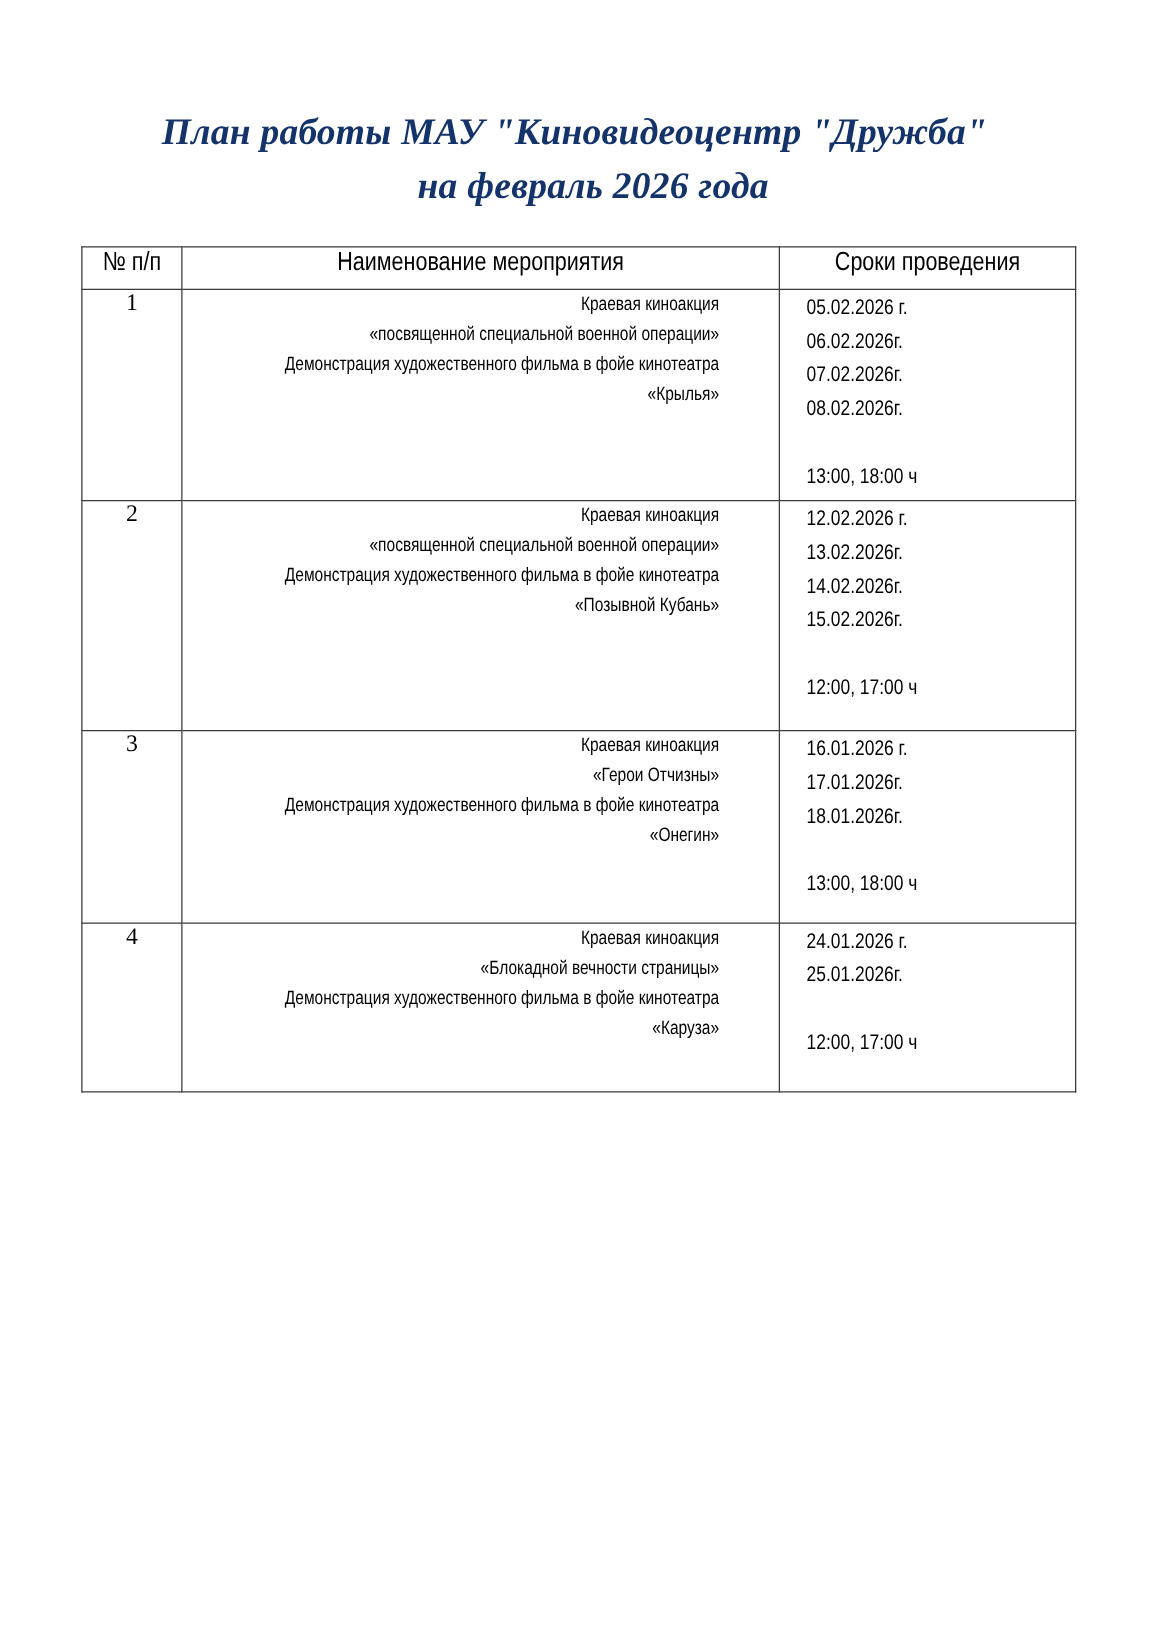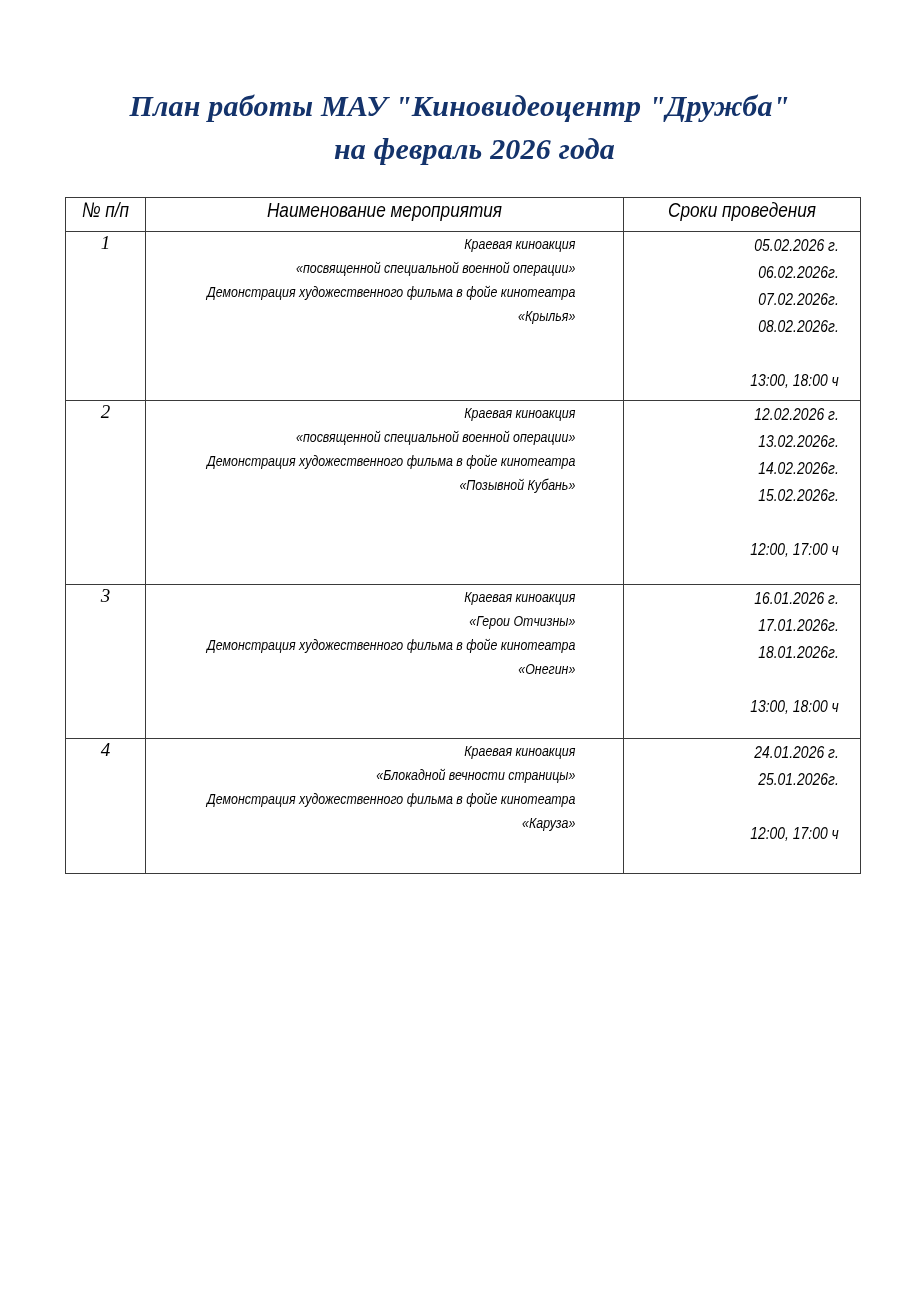--- a/index.html
+++ b/index.html
@@ -48,21 +48,20 @@
     top: 197px;
     width: 795px;
     border-collapse: collapse;
     table-layout: fixed;
   }
   .plan-table td, .plan-table th {
     border: 1px solid #3a3a3a;
     padding: 0;
     vertical-align: top;
     background: #ffffff;
-    font-style: italic;
   }
 
   col.c-num   { width: 80px; }
   col.c-name  { width: 478px; }
   col.c-dates { width: 237px; }
 
   
   .hdr-cell {
     height: 33px;
     text-align: center;
@@ -106,21 +105,21 @@
     font-size: 15.5px;
     line-height: 24px;
     color: #000000;
     white-space: nowrap;
     transform: scaleX(0.8);
     transform-origin: center center;
   }
 
   
   .dates-cell {
-    text-align: right;
+    text-align: left;
     padding-top: 5px;
     padding-bottom: 8px;
   }
   .date-line {
     display: block;
     font-family: "Liberation Sans Narrow", "Liberation Sans", sans-serif;
     font-stretch: condensed;
     font-size: 17px;
     line-height: 27px;
     color: #000000;

